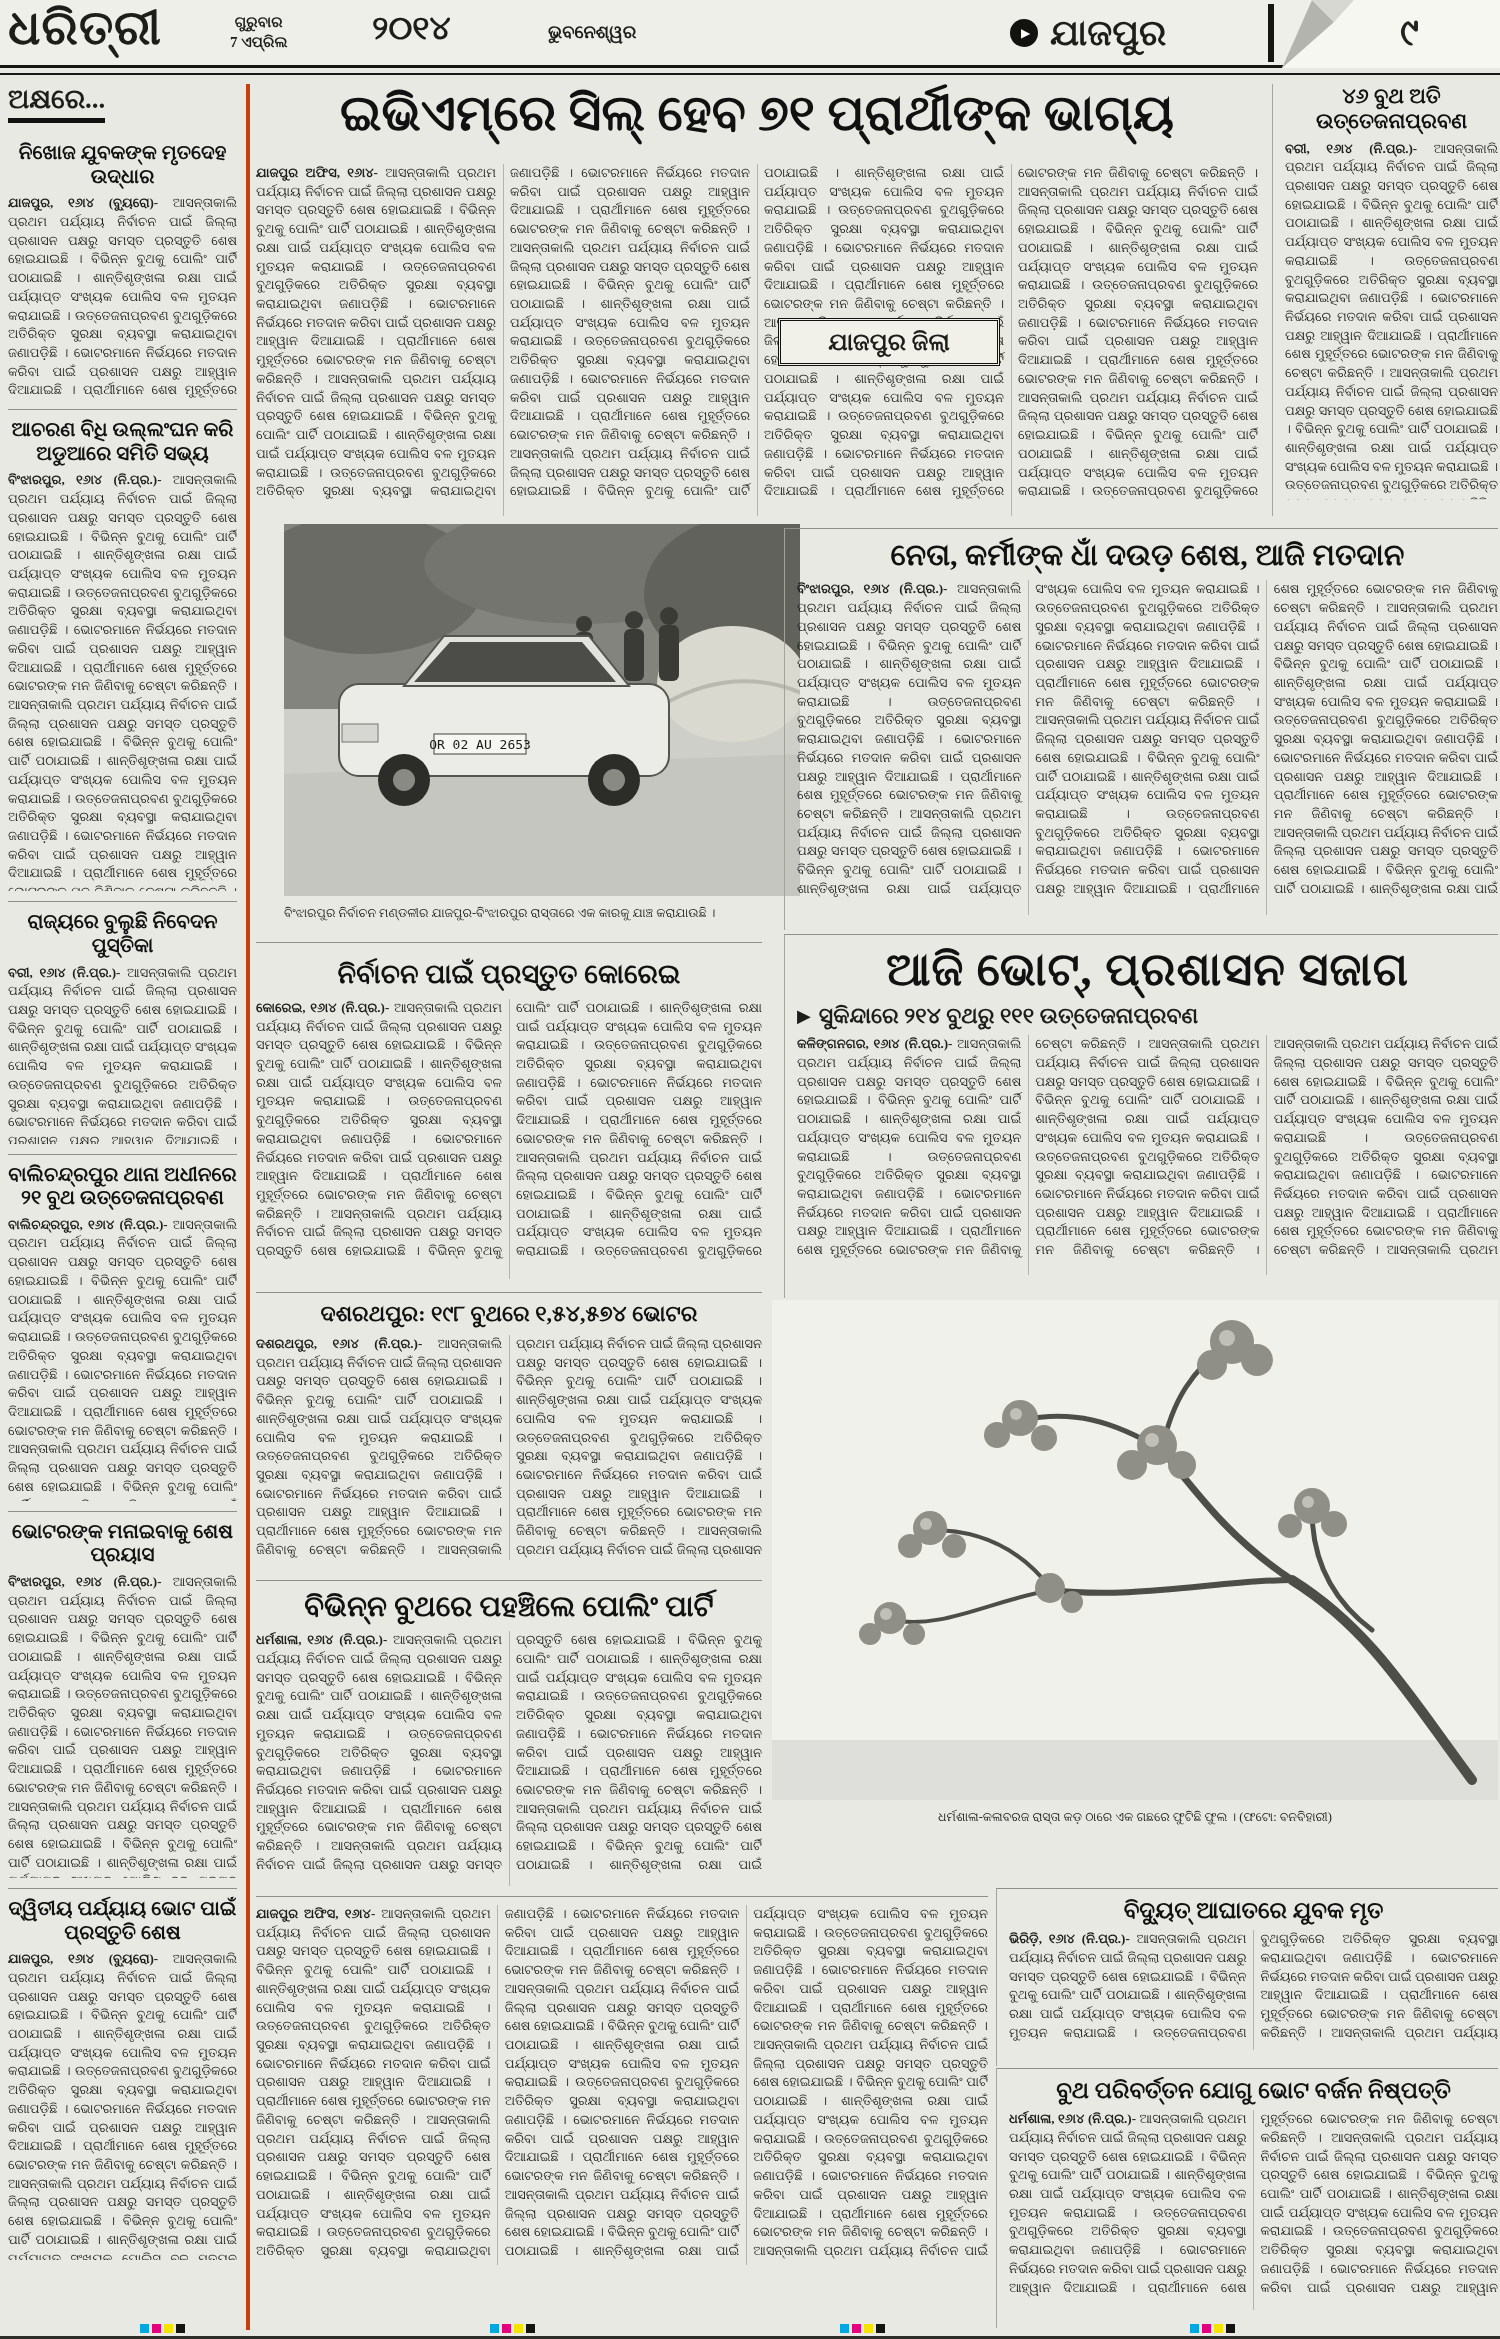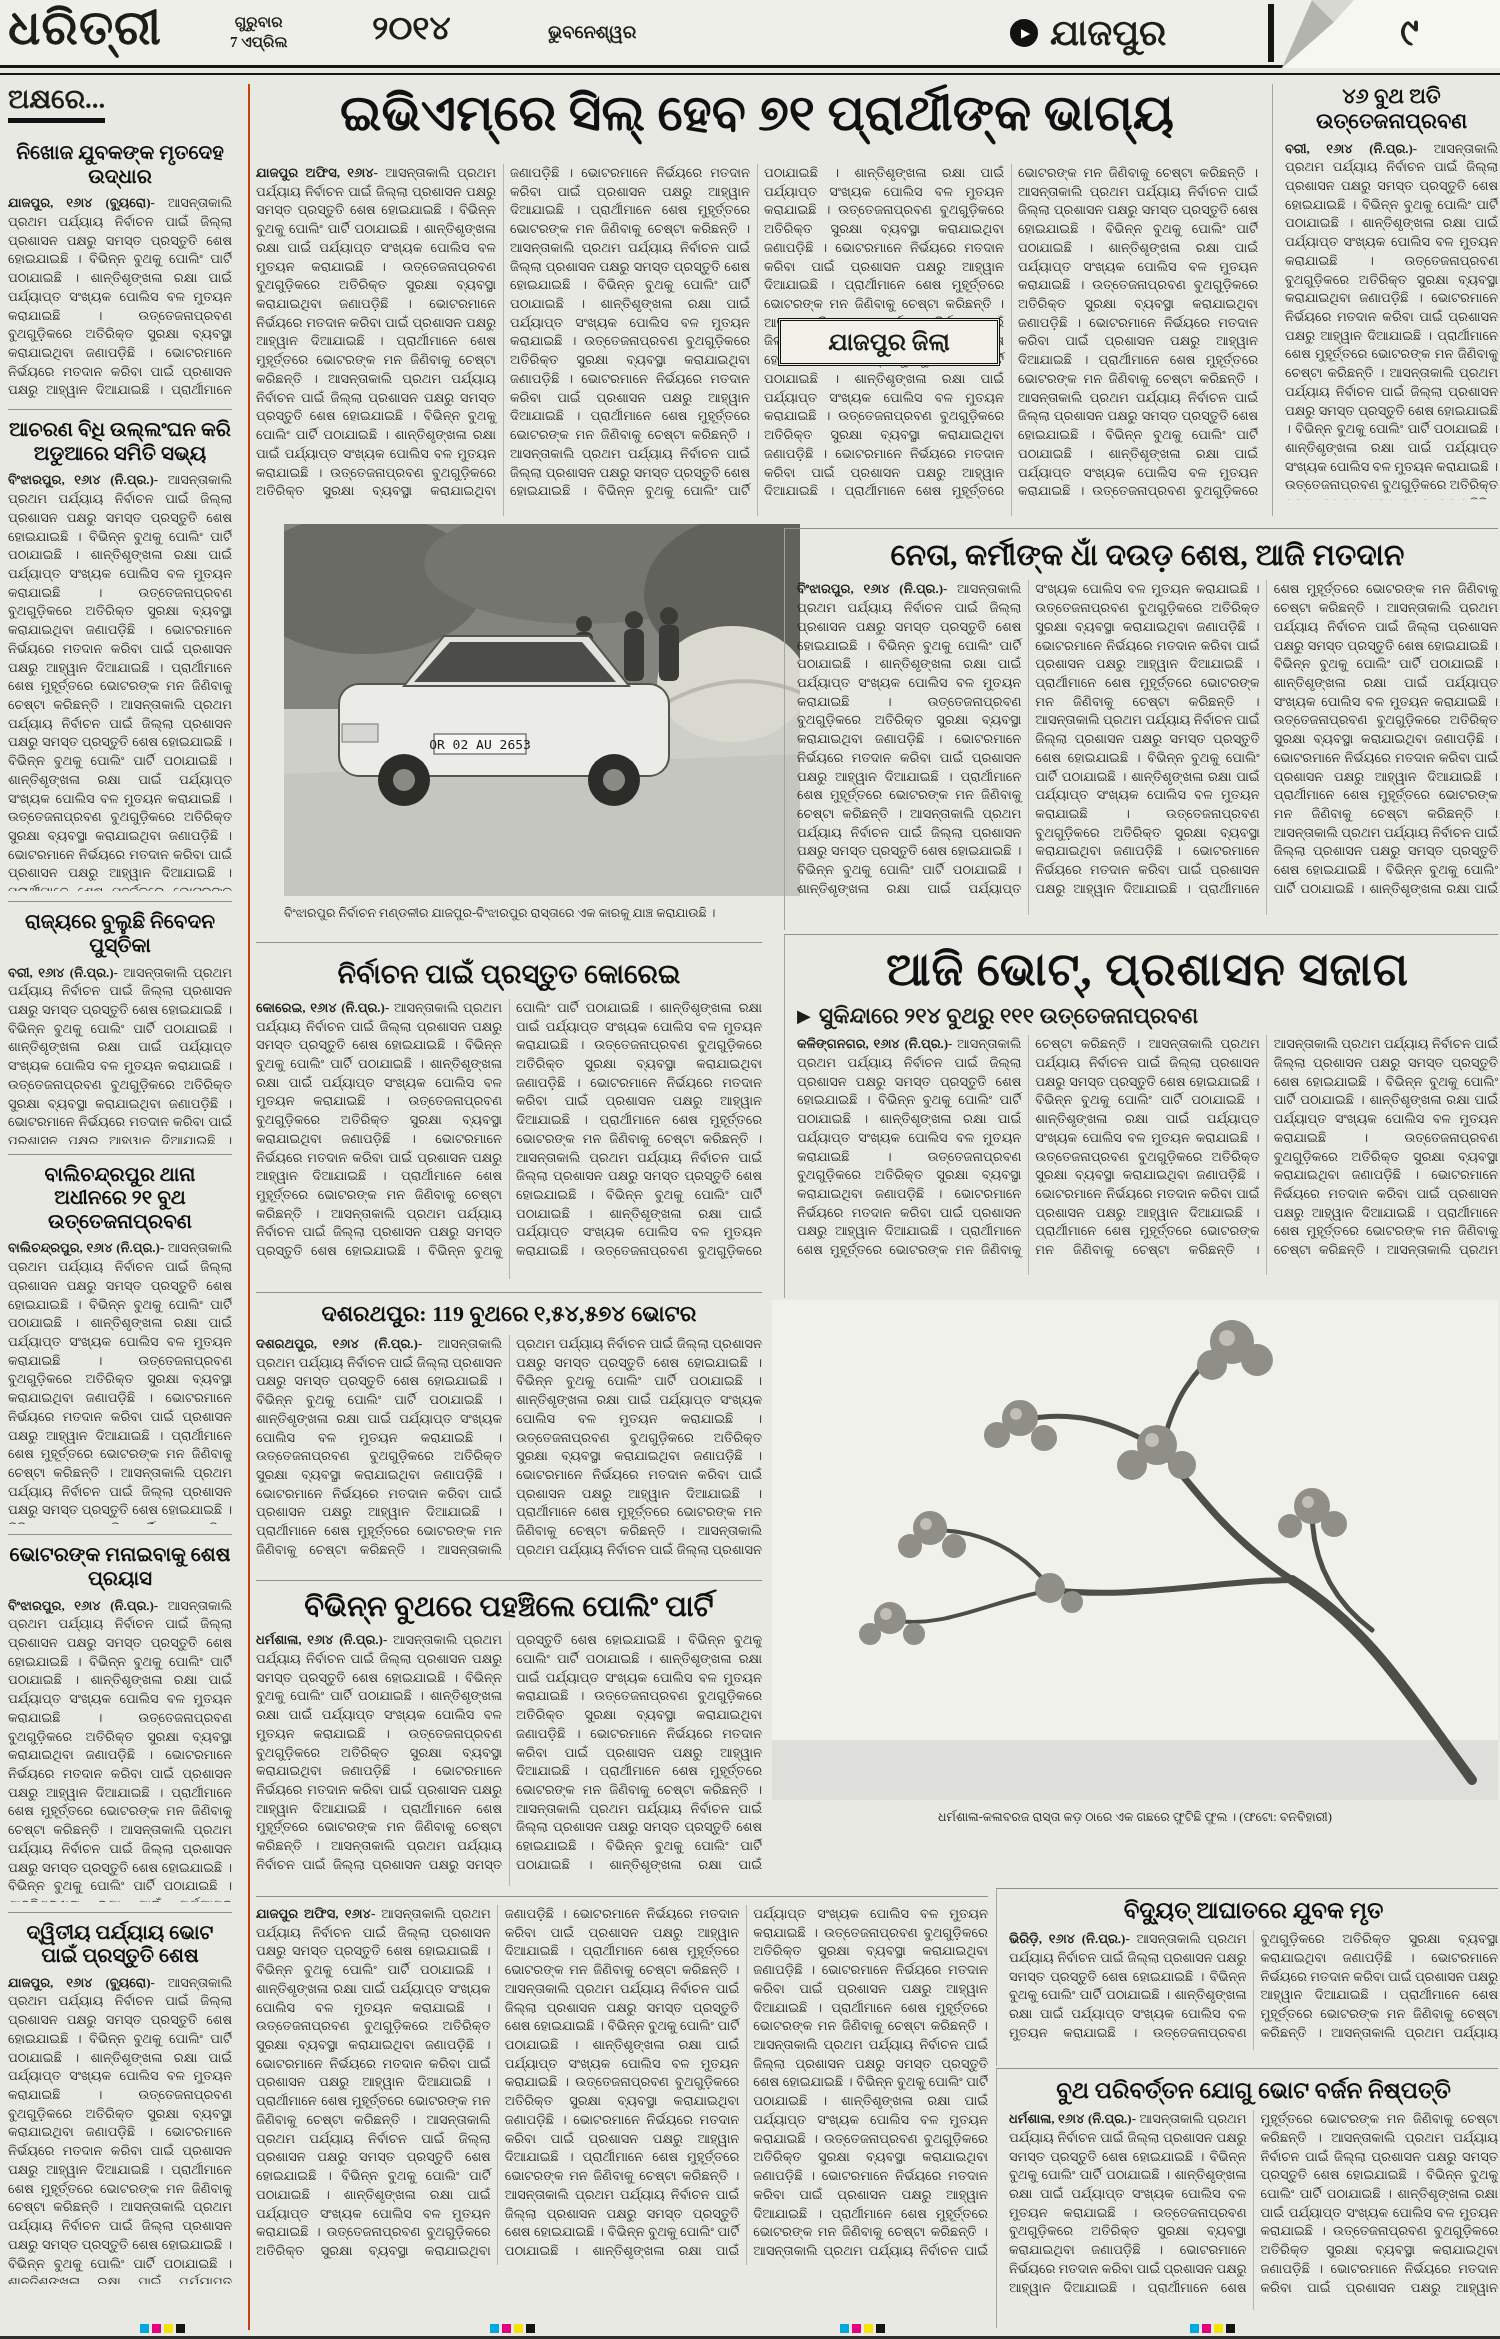--- a/index.html
+++ b/index.html
@@ -19,21 +19,21 @@
   .vbar{position:absolute;left:1268px;top:4px;width:6px;height:58px;background:#161613;}
   .fold{position:absolute;left:1282px;top:0;width:218px;height:68px;}
   .pageno{position:absolute;left:1400px;top:10px;font-size:38px;font-weight:bold;color:#22221f;}
   .rule2{position:absolute;left:0;top:73px;width:1500px;height:2px;background:#161613;}
   
   .headline{font-weight:bold;color:#111;text-align:center;line-height:1.18;}
   .body-text{font-size:13px;line-height:1.44;text-align:justify;column-gap:14px;column-rule:1px solid #b4b4ac;column-fill:auto;overflow:hidden;}
   .dateline{font-weight:bold;}
   .cols2{column-count:2;} .cols3{column-count:3;} .cols4{column-count:4;}
   
-  .rail{position:absolute;left:8px;top:84px;width:242px;height:2246px;border-right:2px solid #c2410c;padding-right:16px;overflow:hidden;}
+  .rail{position:absolute;left:8px;top:84px;width:242px;height:2246px;border-right:4px solid #c2410c;padding-right:9px;overflow:hidden;}
   .sec-label{font-size:27px;font-weight:bold;display:inline-block;border-bottom:5px solid #111;padding-bottom:3px;margin-bottom:10px;}
   .rart{border-bottom:1px solid #8f8f88;padding:8px 0 10px;}
   .rart .headline{font-size:20px;margin-bottom:6px;}
   
   .a-main-hl{left:256px;top:84px;width:1002px;height:72px;font-size:50px;}
   .a-main-body{left:256px;top:164px;width:1002px;height:352px;}
   .district-box{left:778px;top:318px;width:222px;height:48px;border:3px double #111;background:#f1f1ea;
                 display:flex;align-items:center;justify-content:center;font-size:24px;font-weight:bold;}
   .a-booth46{left:1272px;top:84px;width:226px;height:432px;border-left:1px solid #a4a49d;padding-left:12px;}
   .a-booth46 .headline{font-size:21px;margin-bottom:6px;}
@@ -220,21 +220,21 @@
       <span class="arrow">▶</span>
       <span>ସୁକିନ୍ଦାରେ ୨୧୪ ବୁଥରୁ ୧୧୧ ଉତ୍ତେଜନାପ୍ରବଣ</span>
     </div>
     <div class="body-text cols3" style="height:240px">
       <b class="dateline">କଳିଙ୍ଗନଗର, ୧୬ା୪ (ନି.ପ୍ର.)-</b>
       <span>ଆସନ୍ତାକାଲି ପ୍ରଥମ ପର୍ଯ୍ୟାୟ ନିର୍ବାଚନ ପାଇଁ ଜିଲ୍ଲା ପ୍ରଶାସନ ପକ୍ଷରୁ ସମସ୍ତ ପ୍ରସ୍ତୁତି ଶେଷ ହୋଇଯାଇଛି । ବିଭିନ୍ନ ବୁଥକୁ ପୋଲିଂ ପାର୍ଟି ପଠାଯାଇଛି । ଶାନ୍ତିଶୃଙ୍ଖଳା ରକ୍ଷା ପାଇଁ ପର୍ଯ୍ୟାପ୍ତ ସଂଖ୍ୟକ ପୋଲିସ ବଳ ମୁତୟନ କରାଯାଇଛି । ଉତ୍ତେଜନାପ୍ରବଣ ବୁଥଗୁଡ଼ିକରେ ଅତିରିକ୍ତ ସୁରକ୍ଷା ବ୍ୟବସ୍ଥା କରାଯାଇଥିବା ଜଣାପଡ଼ିଛି । ଭୋଟରମାନେ ନିର୍ଭୟରେ ମତଦାନ କରିବା ପାଇଁ ପ୍ରଶାସନ ପକ୍ଷରୁ ଆହ୍ୱାନ ଦିଆଯାଇଛି । ପ୍ରାର୍ଥୀମାନେ ଶେଷ ମୁହୂର୍ତ୍ତରେ ଭୋଟରଙ୍କ ମନ ଜିଣିବାକୁ ଚେଷ୍ଟା କରିଛନ୍ତି । ଆସନ୍ତାକାଲି ପ୍ରଥମ ପର୍ଯ୍ୟାୟ ନିର୍ବାଚନ ପାଇଁ ଜିଲ୍ଲା ପ୍ରଶାସନ ପକ୍ଷରୁ ସମସ୍ତ ପ୍ରସ୍ତୁତି ଶେଷ ହୋଇଯାଇଛି । ବିଭିନ୍ନ ବୁଥକୁ ପୋଲିଂ ପାର୍ଟି ପଠାଯାଇଛି । ଶାନ୍ତିଶୃଙ୍ଖଳା ରକ୍ଷା ପାଇଁ ପର୍ଯ୍ୟାପ୍ତ ସଂଖ୍ୟକ ପୋଲିସ ବଳ ମୁତୟନ କରାଯାଇଛି । ଉତ୍ତେଜନାପ୍ରବଣ ବୁଥଗୁଡ଼ିକରେ ଅତିରିକ୍ତ ସୁରକ୍ଷା ବ୍ୟବସ୍ଥା କରାଯାଇଥିବା ଜଣାପଡ଼ିଛି । ଭୋଟରମାନେ ନିର୍ଭୟରେ ମତଦାନ କରିବା ପାଇଁ ପ୍ରଶାସନ ପକ୍ଷରୁ ଆହ୍ୱାନ ଦିଆଯାଇଛି । ପ୍ରାର୍ଥୀମାନେ ଶେଷ ମୁହୂର୍ତ୍ତରେ ଭୋଟରଙ୍କ ମନ ଜିଣିବାକୁ ଚେଷ୍ଟା କରିଛନ୍ତି । ଆସନ୍ତାକାଲି ପ୍ରଥମ ପର୍ଯ୍ୟାୟ ନିର୍ବାଚନ ପାଇଁ ଜିଲ୍ଲା ପ୍ରଶାସନ ପକ୍ଷରୁ ସମସ୍ତ ପ୍ରସ୍ତୁତି ଶେଷ ହୋଇଯାଇଛି । ବିଭିନ୍ନ ବୁଥକୁ ପୋଲିଂ ପାର୍ଟି ପଠାଯାଇଛି । ଶାନ୍ତିଶୃଙ୍ଖଳା ରକ୍ଷା ପାଇଁ ପର୍ଯ୍ୟାପ୍ତ ସଂଖ୍ୟକ ପୋଲିସ ବଳ ମୁତୟନ କରାଯାଇଛି । ଉତ୍ତେଜନାପ୍ରବଣ ବୁଥଗୁଡ଼ିକରେ ଅତିରିକ୍ତ ସୁରକ୍ଷା ବ୍ୟବସ୍ଥା କରାଯାଇଥିବା ଜଣାପଡ଼ିଛି । ଭୋଟରମାନେ ନିର୍ଭୟରେ ମତଦାନ କରିବା ପାଇଁ ପ୍ରଶାସନ ପକ୍ଷରୁ ଆହ୍ୱାନ ଦିଆଯାଇଛି । ପ୍ରାର୍ଥୀମାନେ ଶେଷ ମୁହୂର୍ତ୍ତରେ ଭୋଟରଙ୍କ ମନ ଜିଣିବାକୁ ଚେଷ୍ଟା କରିଛନ୍ତି । ଆସନ୍ତାକାଲି ପ୍ରଥମ ପର୍ଯ୍ୟାୟ ନିର୍ବାଚନ ପାଇଁ ଜିଲ୍ଲା ପ୍ରଶାସନ ପକ୍ଷରୁ ସମସ୍ତ ପ୍ରସ୍ତୁତି ଶେଷ ହୋଇଯାଇଛି । ବିଭିନ୍ନ ବୁଥକୁ ପୋଲିଂ ପାର୍ଟି ପଠାଯାଇଛି । ଶାନ୍ତିଶୃଙ୍ଖଳା ରକ୍ଷା ପାଇଁ ପର୍ଯ୍ୟାପ୍ତ ସଂଖ୍ୟକ ପୋଲିସ ବଳ ମୁତୟନ କରାଯାଇଛି । ଉତ୍ତେଜନାପ୍ରବଣ ବୁଥଗୁଡ଼ିକରେ ଅତିରିକ୍ତ ସୁରକ୍ଷା ବ୍ୟବସ୍ଥା କରାଯାଇଥିବା ଜଣାପଡ଼ିଛି । ଭୋଟରମାନେ ନିର୍ଭୟରେ ମତଦାନ କରିବା ପାଇଁ ପ୍ରଶାସନ ପକ୍ଷରୁ ଆହ୍ୱାନ ଦିଆଯାଇଛି । ପ୍ରାର୍ଥୀମାନେ ଶେଷ ମୁହୂର୍ତ୍ତରେ ଭୋଟରଙ୍କ ମନ ଜିଣିବାକୁ ଚେଷ୍ଟା କରିଛନ୍ତି । ଆସନ୍ତାକାଲି ପ୍ରଥମ ପର୍ଯ୍ୟାୟ ନିର୍ବାଚନ ପାଇଁ ଜିଲ୍ଲା ପ୍ରଶାସନ ପକ୍ଷରୁ ସମସ୍ତ ପ୍ରସ୍ତୁତି ଶେଷ ହୋଇଯାଇଛି । ବିଭିନ୍ନ ବୁଥକୁ ପୋଲିଂ ପାର୍ଟି ପଠାଯାଇଛି । ଶାନ୍ତିଶୃଙ୍ଖଳା ରକ୍ଷା ପାଇଁ ପର୍ଯ୍ୟାପ୍ତ ସଂଖ୍ୟକ ପୋଲିସ ବଳ ମୁତୟନ କରାଯାଇଛି । ଉତ୍ତେଜନାପ୍ରବଣ ବୁଥଗୁଡ଼ିକରେ ଅତିରିକ୍ତ ସୁରକ୍ଷା ବ୍ୟବସ୍ଥା କରାଯାଇଥିବା ଜଣାପଡ଼ିଛି । ଭୋଟରମାନେ ନିର୍ଭୟରେ ମତଦାନ କରିବା ପାଇଁ ପ୍ରଶାସନ ପକ୍ଷରୁ ଆହ୍ୱାନ ଦିଆଯାଇଛି । ପ୍ରାର୍ଥୀମାନେ ଶେଷ ମୁହୂର୍ତ୍ତରେ ଭୋଟରଙ୍କ ମନ ଜିଣିବାକୁ ଚେଷ୍ଟା କରିଛନ୍ତି ।</span>
     </div>
   </div>
 
   <div class="abs a-dasha">
-    <h2 class="headline">ଦଶରଥପୁର: 119 ବୁଥରେ ୧,୫୪,୫୭୪ ଭୋଟର</h2>
+    <h2 class="headline">ଦଶରଥପୁର: ୧୯୮ ବୁଥରେ ୧,୫୪,୫୭୪ ଭୋଟର</h2>
     <div class="body-text cols2" style="height:225px">
       <b class="dateline">ଦଶରଥପୁର, ୧୬ା୪ (ନି.ପ୍ର.)-</b>
       <span>ଆସନ୍ତାକାଲି ପ୍ରଥମ ପର୍ଯ୍ୟାୟ ନିର୍ବାଚନ ପାଇଁ ଜିଲ୍ଲା ପ୍ରଶାସନ ପକ୍ଷରୁ ସମସ୍ତ ପ୍ରସ୍ତୁତି ଶେଷ ହୋଇଯାଇଛି । ବିଭିନ୍ନ ବୁଥକୁ ପୋଲିଂ ପାର୍ଟି ପଠାଯାଇଛି । ଶାନ୍ତିଶୃଙ୍ଖଳା ରକ୍ଷା ପାଇଁ ପର୍ଯ୍ୟାପ୍ତ ସଂଖ୍ୟକ ପୋଲିସ ବଳ ମୁତୟନ କରାଯାଇଛି । ଉତ୍ତେଜନାପ୍ରବଣ ବୁଥଗୁଡ଼ିକରେ ଅତିରିକ୍ତ ସୁରକ୍ଷା ବ୍ୟବସ୍ଥା କରାଯାଇଥିବା ଜଣାପଡ଼ିଛି । ଭୋଟରମାନେ ନିର୍ଭୟରେ ମତଦାନ କରିବା ପାଇଁ ପ୍ରଶାସନ ପକ୍ଷରୁ ଆହ୍ୱାନ ଦିଆଯାଇଛି । ପ୍ରାର୍ଥୀମାନେ ଶେଷ ମୁହୂର୍ତ୍ତରେ ଭୋଟରଙ୍କ ମନ ଜିଣିବାକୁ ଚେଷ୍ଟା କରିଛନ୍ତି । ଆସନ୍ତାକାଲି ପ୍ରଥମ ପର୍ଯ୍ୟାୟ ନିର୍ବାଚନ ପାଇଁ ଜିଲ୍ଲା ପ୍ରଶାସନ ପକ୍ଷରୁ ସମସ୍ତ ପ୍ରସ୍ତୁତି ଶେଷ ହୋଇଯାଇଛି । ବିଭିନ୍ନ ବୁଥକୁ ପୋଲିଂ ପାର୍ଟି ପଠାଯାଇଛି । ଶାନ୍ତିଶୃଙ୍ଖଳା ରକ୍ଷା ପାଇଁ ପର୍ଯ୍ୟାପ୍ତ ସଂଖ୍ୟକ ପୋଲିସ ବଳ ମୁତୟନ କରାଯାଇଛି । ଉତ୍ତେଜନାପ୍ରବଣ ବୁଥଗୁଡ଼ିକରେ ଅତିରିକ୍ତ ସୁରକ୍ଷା ବ୍ୟବସ୍ଥା କରାଯାଇଥିବା ଜଣାପଡ଼ିଛି । ଭୋଟରମାନେ ନିର୍ଭୟରେ ମତଦାନ କରିବା ପାଇଁ ପ୍ରଶାସନ ପକ୍ଷରୁ ଆହ୍ୱାନ ଦିଆଯାଇଛି । ପ୍ରାର୍ଥୀମାନେ ଶେଷ ମୁହୂର୍ତ୍ତରେ ଭୋଟରଙ୍କ ମନ ଜିଣିବାକୁ ଚେଷ୍ଟା କରିଛନ୍ତି । ଆସନ୍ତାକାଲି ପ୍ରଥମ ପର୍ଯ୍ୟାୟ ନିର୍ବାଚନ ପାଇଁ ଜିଲ୍ଲା ପ୍ରଶାସନ ପକ୍ଷରୁ ସମସ୍ତ ପ୍ରସ୍ତୁତି ଶେଷ ହୋଇଯାଇଛି । ବିଭିନ୍ନ ବୁଥକୁ ପୋଲିଂ ପାର୍ଟି ପଠାଯାଇଛି । ଶାନ୍ତିଶୃଙ୍ଖଳା ରକ୍ଷା ପାଇଁ ପର୍ଯ୍ୟାପ୍ତ ସଂଖ୍ୟକ ପୋଲିସ ବଳ ମୁତୟନ କରାଯାଇଛି । ଉତ୍ତେଜନାପ୍ରବଣ ବୁଥଗୁଡ଼ିକରେ ଅତିରିକ୍ତ ସୁରକ୍ଷା ବ୍ୟବସ୍ଥା କରାଯାଇଥିବା ଜଣାପଡ଼ିଛି । ଭୋଟରମାନେ ନିର୍ଭୟରେ ମତଦାନ କରିବା ପାଇଁ ପ୍ରଶାସନ ପକ୍ଷରୁ ଆହ୍ୱାନ ଦିଆଯାଇଛି । ପ୍ରାର୍ଥୀମାନେ ଶେଷ ମୁହୂର୍ତ୍ତରେ ଭୋଟରଙ୍କ ମନ ଜିଣିବାକୁ ଚେଷ୍ଟା କରିଛନ୍ତି ।</span>
     </div>
   </div>
 
   <div class="abs photo-tree">
     <svg viewBox="0 0 726 500" width="726" height="500">
       <rect width="726" height="500" fill="#f1f1ec"></rect>
       <rect y="440" width="726" height="60" fill="#dededa"></rect>

